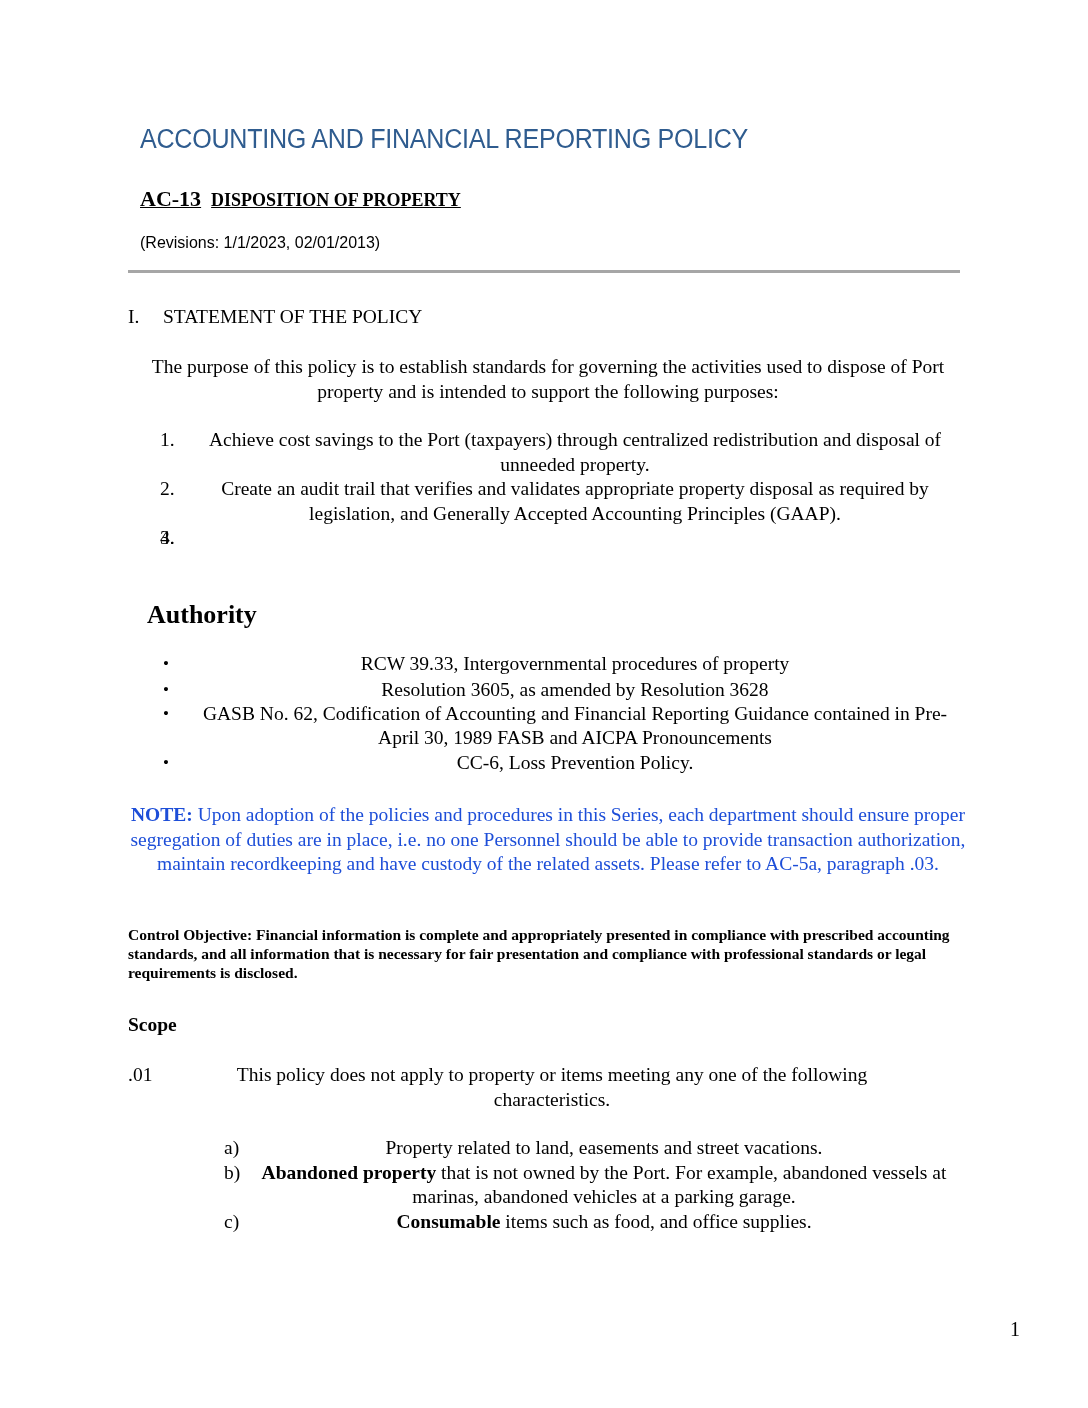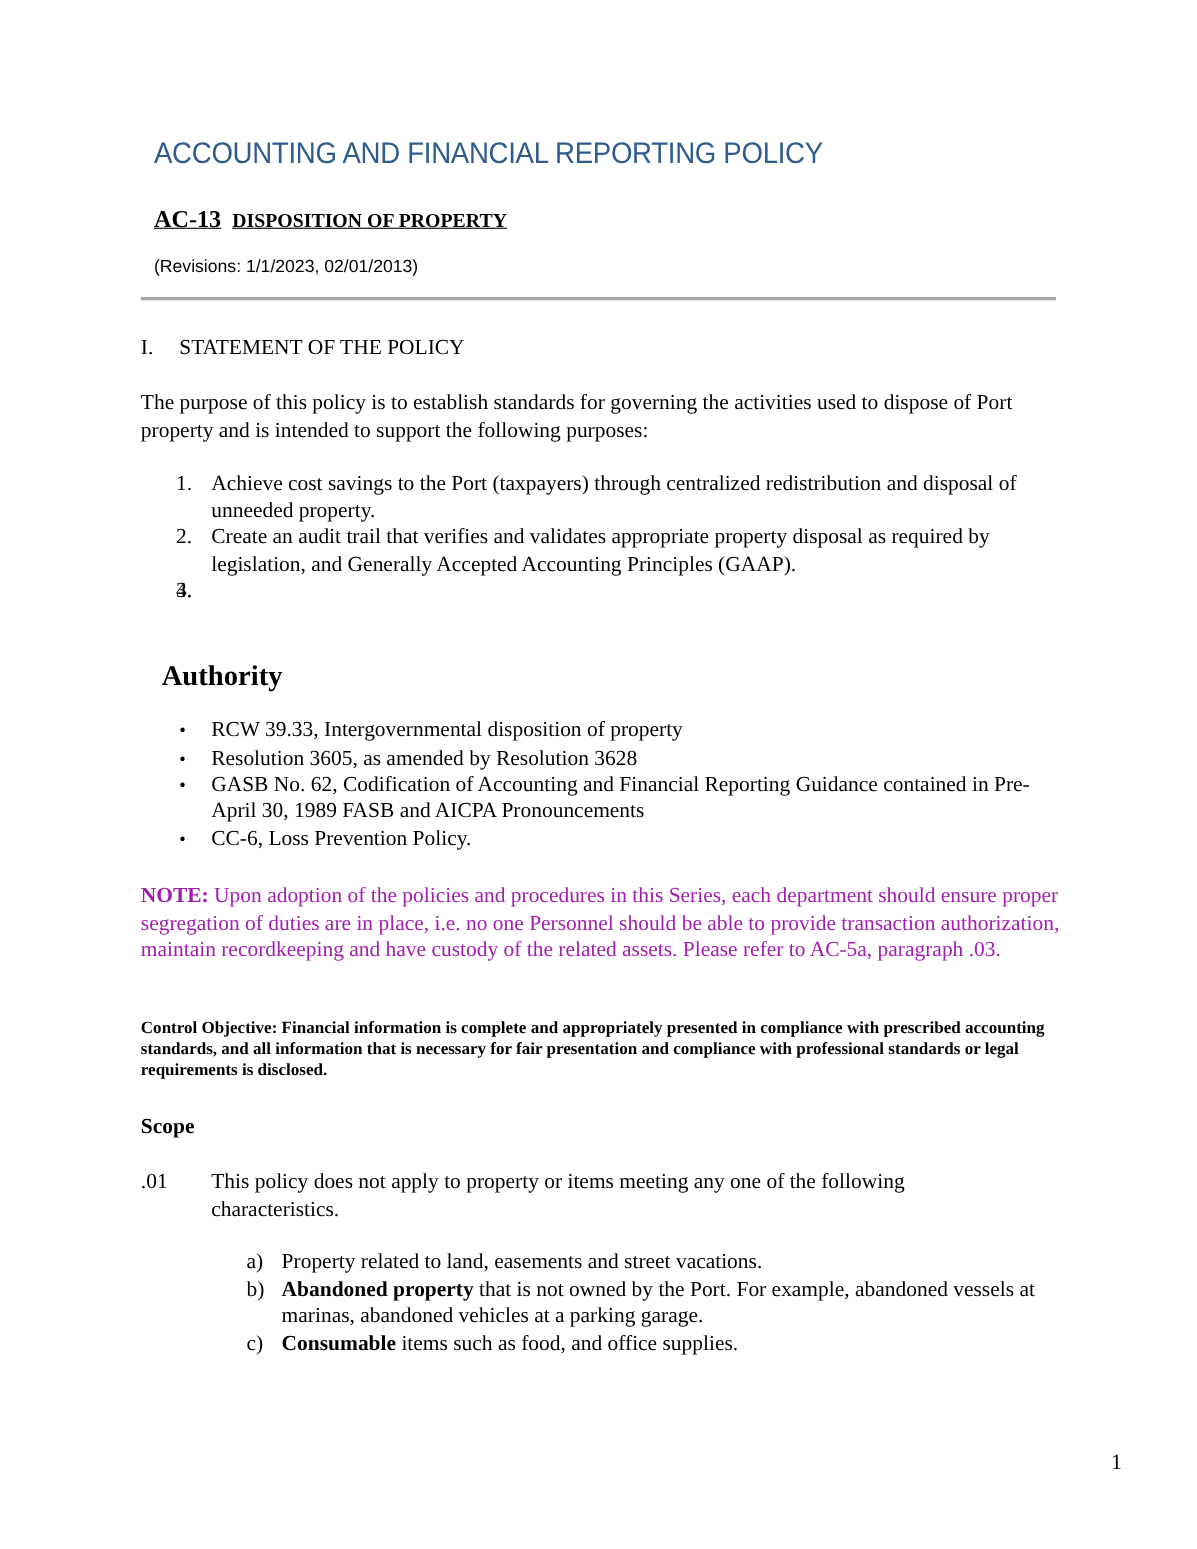--- a/index.html
+++ b/index.html
@@ -6,32 +6,32 @@
   body { width: 1088px; height: 1408px; position: relative; overflow: hidden;
          font-family: "Liberation Serif", serif; color: #000; }
   .abs { position: absolute; }
   .title { left: 140px; top: 124px; font-family: "Liberation Sans", sans-serif; font-size: 27px;
            color: #2f5c8f; letter-spacing: -0.3px; font-stretch: condensed; transform: scaleX(0.93); transform-origin: left; white-space: nowrap; }
   .sub { left: 140px; top: 186px; font-weight: bold; text-decoration: underline; white-space: nowrap; }
   .sub .code { font-size: 22px; }
   .sub .name { font-size: 18px; margin-left: 10px; }
   .rev { left: 140px; top: 234px; font-family: "Liberation Sans", sans-serif; font-size: 16px; white-space: nowrap; }
   .rule { left: 128px; top: 270px; width: 832px; height: 3px; background: #a6a6a6; }
-  .body-text { font-size: 19.5px; line-height: 24.5px; }
+  .body-text { font-size: 19.5px; line-height: 24.5px; text-align: center; }
   .h1 { left: 128px; top: 306px; font-weight: normal; font-size: 19.5px; white-space: nowrap; }
   .h1 .num { display: inline-block; width: 35px; }
   .intro { left: 128px; top: 355px; width: 840px; }
   ol.purposes { left: 128px; top: 428px; width: 830px; margin: 0; padding: 0; list-style: none; }
   ol.purposes li { position: relative; padding-left: 64px; }
   ol.purposes li .marker { position: absolute; left: 32px; }
   .h2 { left: 128px; top: 600px; font-weight: bold; font-size: 26px; margin-left: 19px; }
   ul.auth { left: 128px; top: 651px; width: 830px; margin: 0; padding: 0; list-style: none; }
   ul.auth li { position: relative; padding-left: 64px; line-height: 25.5px; }
   ul.auth li .bullet { position: absolute; left: 35px; top: 0; font-size: 17px; }
-  .note { left: 128px; top: 803px; width: 840px; color: #a21caf; }
+  .note { left: 128px; top: 803px; width: 840px; color: #1d4ed8; }
   .note b { font-weight: bold; }
   .control { left: 128px; top: 925px; width: 840px; font-size: 15.5px; line-height: 19px; font-weight: bold; }
   .h-scope { left: 128px; top: 1014px; font-weight: bold; font-size: 19.5px; }
   .para-num { left: 128px; top: 1063px; }
   .para-text { left: 192px; top: 1063px; width: 720px; }
   ol.alpha { left: 192px; top: 1136px; width: 760px; margin: 0; padding: 0; list-style: none; }
   ol.alpha li { position: relative; padding-left: 64px; }
   ol.alpha li .marker { position: absolute; left: 32px; }
   .page-num { left: 1010px; top: 1318px; font-size: 20px; }
 </style>
@@ -57,21 +57,21 @@
 <ol class="abs purposes body-text">
   <li><span class="marker">1.</span><span>Achieve cost savings to the Port (taxpayers) through centralized redistribution and disposal of unneeded property.</span></li>
   <li><span class="marker">2.</span><span>Create an audit trail that verifies and validates appropriate property disposal as required by legislation, and Generally Accepted Accounting Principles (GAAP).</span></li>
   <li><span class="marker">3.</span></li>
   <li><span class="marker">4.</span></li>
 </ol>
 
 <div class="abs h2">Authority</div>
 
 <ul class="abs auth body-text">
-  <li><span class="bullet">•</span><span>RCW 39.33, Intergovernmental disposition of property</span></li>
+  <li><span class="bullet">•</span><span>RCW 39.33, Intergovernmental procedures of property</span></li>
   <li><span class="bullet">•</span><span>Resolution 3605, as amended by Resolution 3628</span></li>
   <li style="line-height:24px;"><span class="bullet">•</span><span>GASB No. 62, Codification of Accounting and Financial Reporting Guidance contained in Pre-April 30, 1989 FASB and AICPA Pronouncements</span></li>
   <li><span class="bullet">•</span><span>CC-6, Loss Prevention Policy.</span></li>
 </ul>
 
 <div class="abs note body-text"><b>NOTE:</b><span> Upon adoption of the policies and procedures in this Series, each department should ensure proper segregation of duties are in place, i.e. no one Personnel should be able to provide transaction authorization, maintain recordkeeping and have custody of the related assets. Please refer to AC-5a, paragraph .03.</span></div>
 
 <div class="abs control">Control Objective: Financial information is complete and appropriately presented in compliance with prescribed accounting standards, and all information that is necessary for fair presentation and compliance with professional standards or legal requirements is disclosed.</div>
 
 <div class="abs h-scope">Scope</div>

